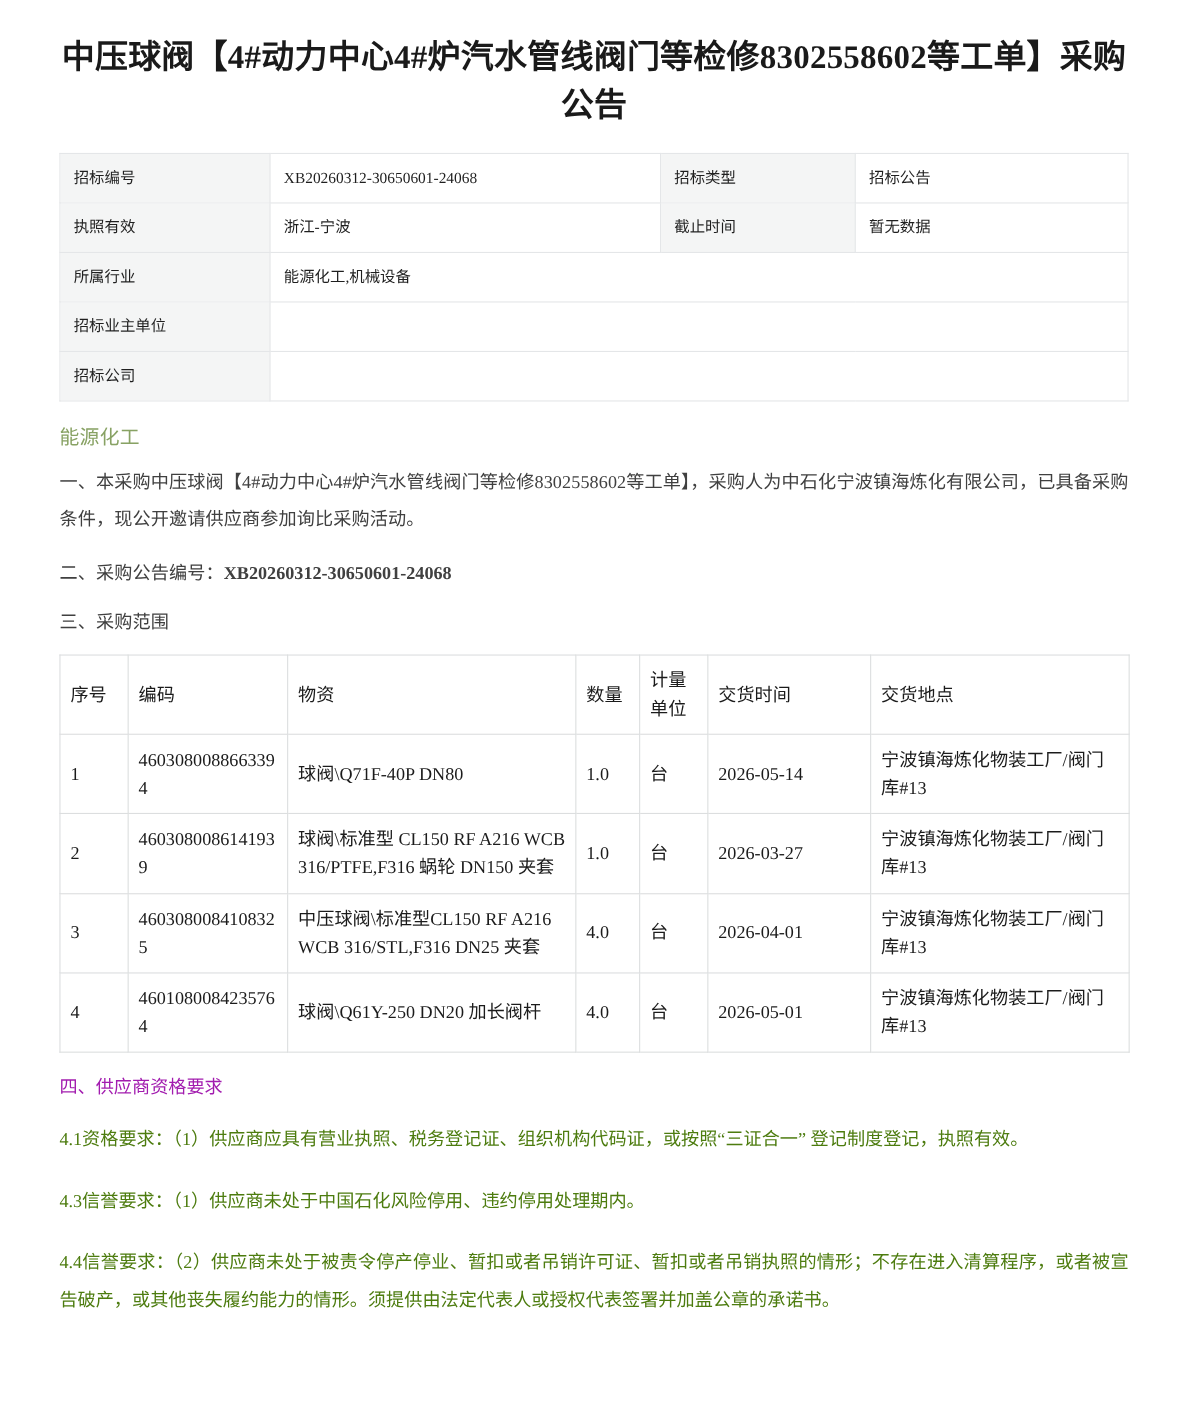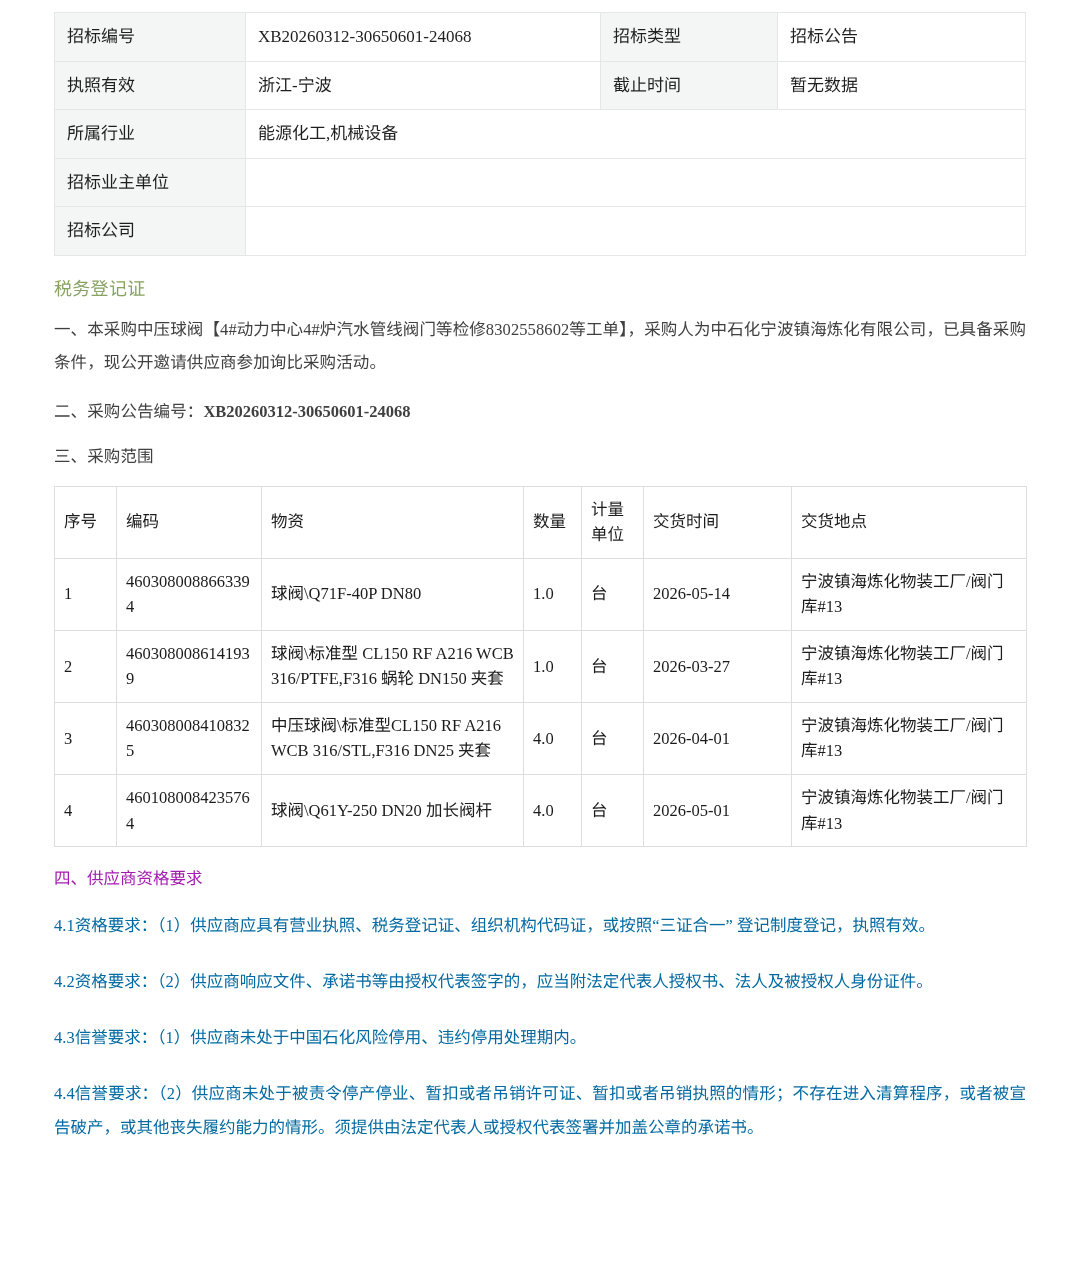--- a/index.html
+++ b/index.html
@@ -35,21 +35,21 @@
   }
 
   
   .info-table-wrap {
     padding: 12px 54px 0 54px;
   }
   table.info-table {
     width: 972px;
     border-collapse: collapse;
     table-layout: fixed;
-    font-size: 17px;
+    font-size: 14px;
   }
   table.info-table td {
     border: 1px solid #e4e6e8;
     padding: 11px 12px;
     line-height: 1.5;
     vertical-align: middle;
     height: 22px;
     overflow: hidden;
     white-space: nowrap;
   }
@@ -135,35 +135,36 @@
   
   .req-block {
     padding: 4px 54px 24px 54px;
   }
   p.req {
     margin: 0;
     padding: 11px 0 11px 0;
     font-size: 16.5px;
     line-height: 2.05;
     text-align: justify;
-    color: #0369a1;
+    color: #4d7c0f;
   }
   p.heading-line {
     margin: 0;
     padding: 12px 0 4px 0;
     font-size: 16.5px;
     line-height: 1.9;
     color: #a21caf;
   }
 </style>
 </head>
 <body>
 
 <div class="page">
 
+  <h1 class="doc-title">中压球阀【4#动力中心4#炉汽水管线阀门等检修8302558602等工单】采购公告</h1>
 
   <div class="info-table-wrap">
     <table class="info-table">
       <tbody>
         <tr>
           <td class="info-label">招标编号</td>
           <td class="info-value v-col2">XB20260312-30650601-24068</td>
           <td class="info-label l-col3">招标类型</td>
           <td class="info-value">招标公告</td>
         </tr>
@@ -182,21 +183,21 @@
           <td class="info-value" colspan="3"></td>
         </tr>
         <tr>
           <td class="info-label">招标公司</td>
           <td class="info-value" colspan="3"></td>
         </tr>
       </tbody>
     </table>
   </div>
 
-  <div class="section-green">税务登记证</div>
+  <div class="section-green">能源化工</div>
 
   <div class="body-block">
     <p class="para">一、本采购中压球阀【4#动力中心4#炉汽水管线阀门等检修8302558602等工单】，采购人为中石化宁波镇海炼化有限公司，已具备采购条件，现公开邀请供应商参加询比采购活动。</p>
     <p class="para tight"><span>二、采购公告编号：</span><span class="mono-strong">XB20260312-30650601-24068</span></p>
     <p class="para tight">三、采购范围</p>
   </div>
 
   <div class="goods-wrap">
     <table class="goods-table">
       <colgroup>
@@ -256,19 +257,18 @@
           <td class="nowrapcell">2026-05-01</td>
           <td>宁波镇海炼化物装工厂/阀门库#13</td>
         </tr>
       </tbody>
     </table>
   </div>
 
   <div class="req-block">
     <p class="heading-line">四、供应商资格要求</p>
     <p class="req">4.1资格要求：（1）供应商应具有营业执照、税务登记证、组织机构代码证，或按照“三证合一” 登记制度登记，执照有效。</p>
-    <p class="req">4.2资格要求：（2）供应商响应文件、承诺书等由授权代表签字的，应当附法定代表人授权书、法人及被授权人身份证件。</p>
     <p class="req">4.3信誉要求：（1）供应商未处于中国石化风险停用、违约停用处理期内。</p>
     <p class="req">4.4信誉要求：（2）供应商未处于被责令停产停业、暂扣或者吊销许可证、暂扣或者吊销执照的情形；不存在进入清算程序，或者被宣告破产，或其他丧失履约能力的情形。须提供由法定代表人或授权代表签署并加盖公章的承诺书。</p>
 
   </div>
 
 </div>
 
 </body></html>

